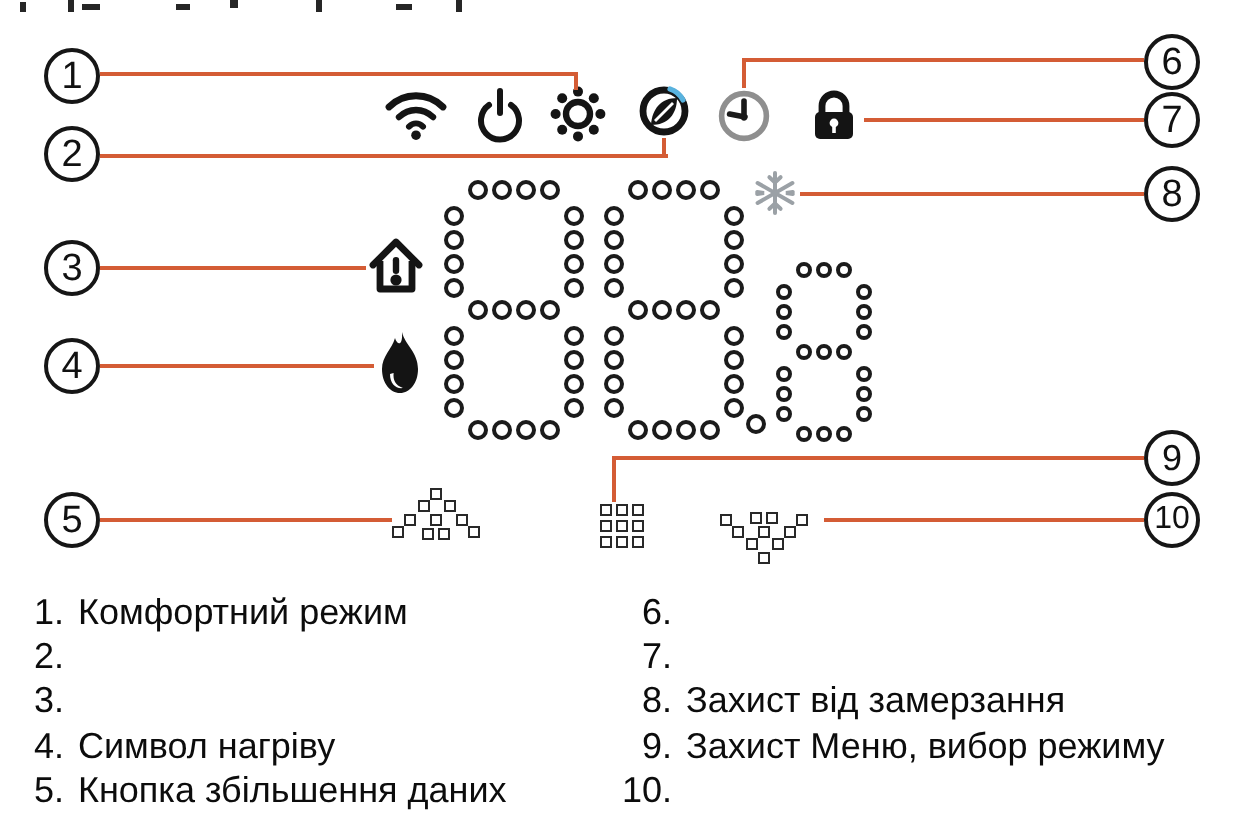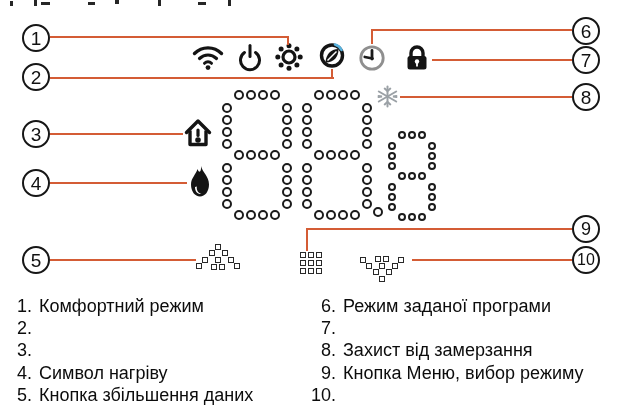--- a/index.html
+++ b/index.html
@@ -281,30 +281,29 @@
         <span>Символ нагріву</span>
       </div>
     <div class="legend-row">
         <span class="lnum">5.</span>
         <span>Кнопка збільшення даних</span>
       </div>
   </div>
   <div class="legend-col legend-right" style="left:304px;top:295px;">
     <div class="legend-row">
         <span class="lnum">6.</span>
-        <span>Режим заданої програми</span>
       </div>
     <div class="legend-row">
         <span class="lnum">7.</span>
       </div>
     <div class="legend-row">
         <span class="lnum">8.</span>
         <span>Захист від замерзання</span>
       </div>
     <div class="legend-row">
         <span class="lnum">9.</span>
-        <span>Кнопка Меню, вибор режиму</span>
+        <span>Захист Меню, вибор режиму</span>
       </div>
     <div class="legend-row">
         <span class="lnum">10.</span>
       </div>
   </div>
 </div>
 
 </body></html>

